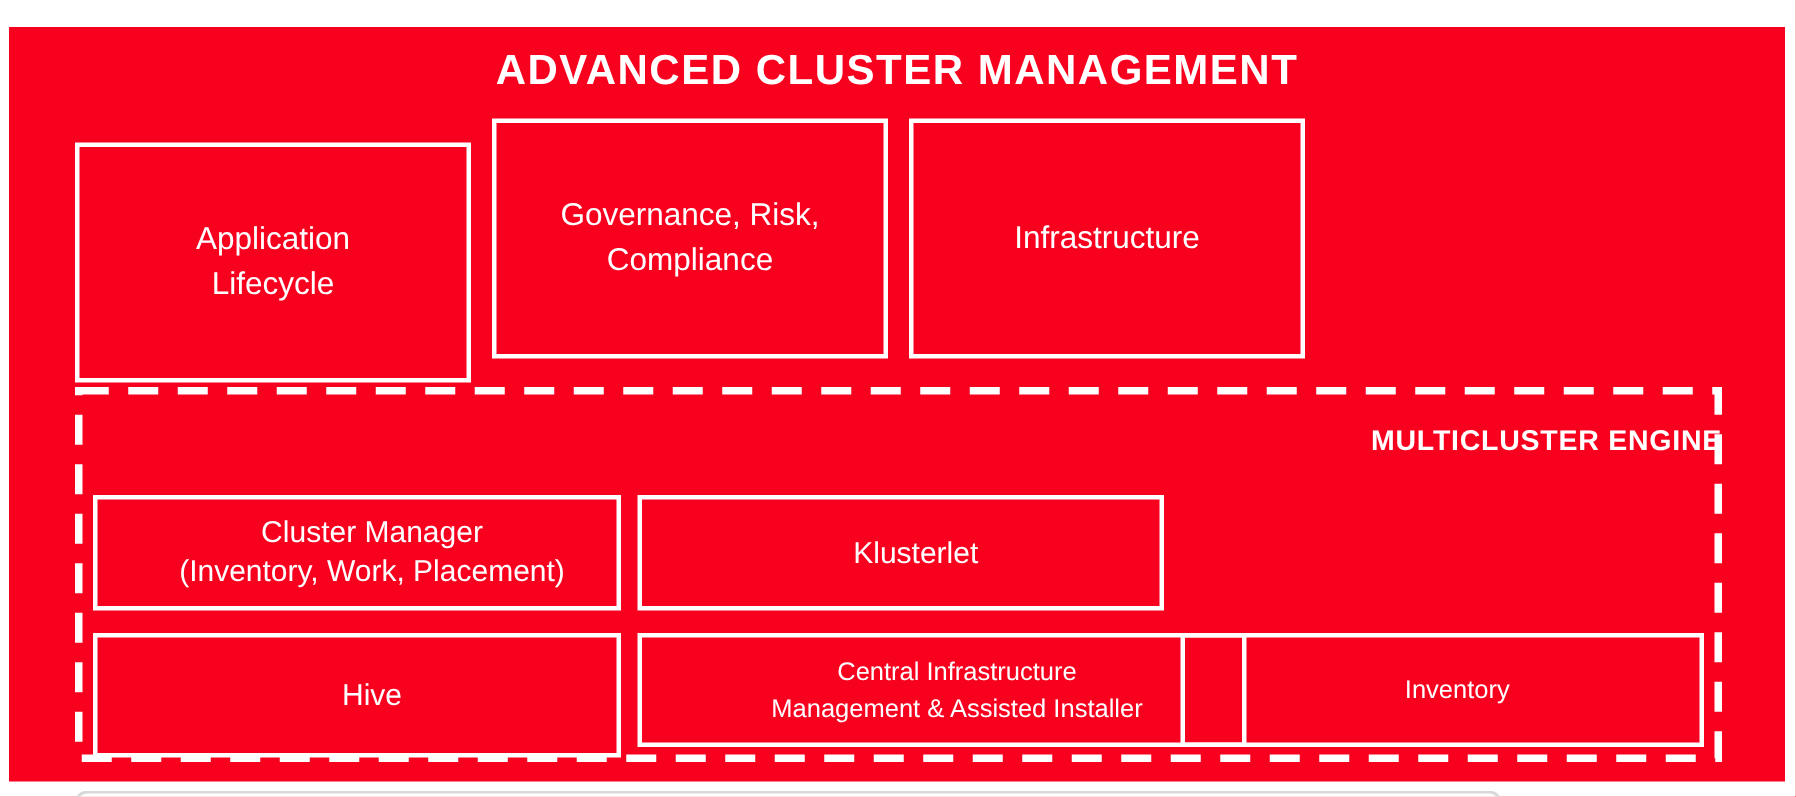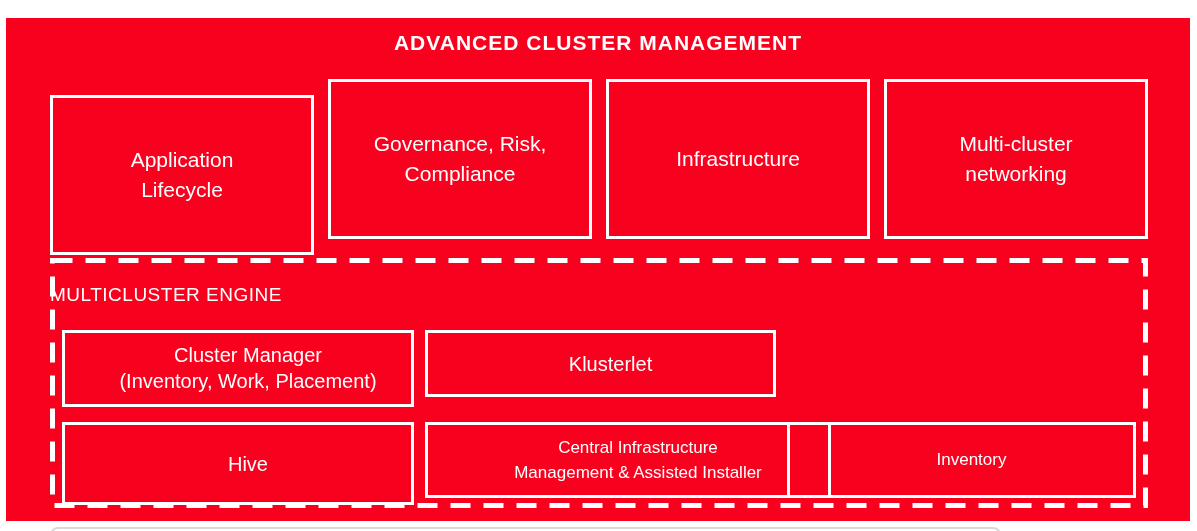--- a/index.html
+++ b/index.html
@@ -25,21 +25,21 @@
     left: 6px; top: 18px;
     width: 1184px; height: 503px;
     background: var(--red, #f7011e);
   }
   .acm-title{
     position: absolute;
     left: 0; top: 13px;
     width: 100%;
     text-align: center;
     color: var(--white, #fff);
-    font-size: 21px;
+    font-size: 28px;
     font-weight: 700;
     letter-spacing: 1px;
   }
   .feature-box{
     position: absolute;
     top: 61px;
     width: 264px; height: 160px;
     border: 3px solid var(--white, #fff);
     display: flex;
     align-items: center;
@@ -65,24 +65,24 @@
   .mce-dash-svg{
     position: absolute;
     left: 0; top: 0;
     width: 100%; height: 100%;
     display: block;
   }
   .mce-title{
     position: absolute;
     left: 0; top: 26px;
     width: 100%;
-    text-align: left;
+    text-align: right;
     color: var(--white, #fff);
     font-size: 19px;
-    font-weight: 400;
+    font-weight: 700;
     letter-spacing: 0.5px;
   }
   .component-box{
     position: absolute;
     border: 3px solid var(--white, #fff);
     display: flex;
     flex-direction: column;
     align-items: center;
     justify-content: center;
     text-align: center;
@@ -98,21 +98,21 @@
     font-size: 17px;
     line-height: 1.5;
   }
   .component-box .sublabel{
     color: var(--white, #fff);
     font-size: 20px;
     line-height: 1.35;
     text-align: right;
   }
   .cb-cluster-manager{ left: 12px;  top: 72px;  width: 352px; height: 77px; }
-  .cb-klusterlet{      left: 375px; top: 72px;  width: 351px; height: 67px; }
+  .cb-klusterlet{      left: 375px; top: 72px;  width: 351px; height: 77px; }
   .cb-hive{            left: 12px;  top: 164px; width: 352px; height: 83px; }
   .cb-cim{             left: 375px; top: 164px; width: 406px; height: 76px; }
   .cb-discovery{       left: 737px; top: 164px; width: 349px; height: 76px; }
 
   .bottom-partial-box{
     position: absolute;
     left: 50px; top: 527px;
     width: 951px; height: 40px;
     background: #fff;
     border: 2px solid var(--gray, #d9d9d9);
@@ -132,24 +132,20 @@
     <div class="feature-box fb-1">
       <span class="label">Application
 Lifecycle</span>
     </div>
     <div class="feature-box fb-2">
       <span class="label">Governance, Risk,
 Compliance</span>
     </div>
     <div class="feature-box fb-3">
       <span class="label">Infrastructure</span>
-    </div>
-    <div class="feature-box fb-4">
-      <span class="label">Multi-cluster
-networking</span>
     </div>
 
     <div class="mce-group">
 
       <svg class="mce-dash-svg" viewBox="0 0 1098 250" preserveAspectRatio="none" aria-hidden="true">
         <rect x="2.5" y="2.5" width="1093" height="245" fill="none" stroke="#ffffff" stroke-width="5" stroke-dasharray="20 13"></rect>
       </svg>
 
       <div class="mce-title">MULTICLUSTER ENGINE</div>
 

